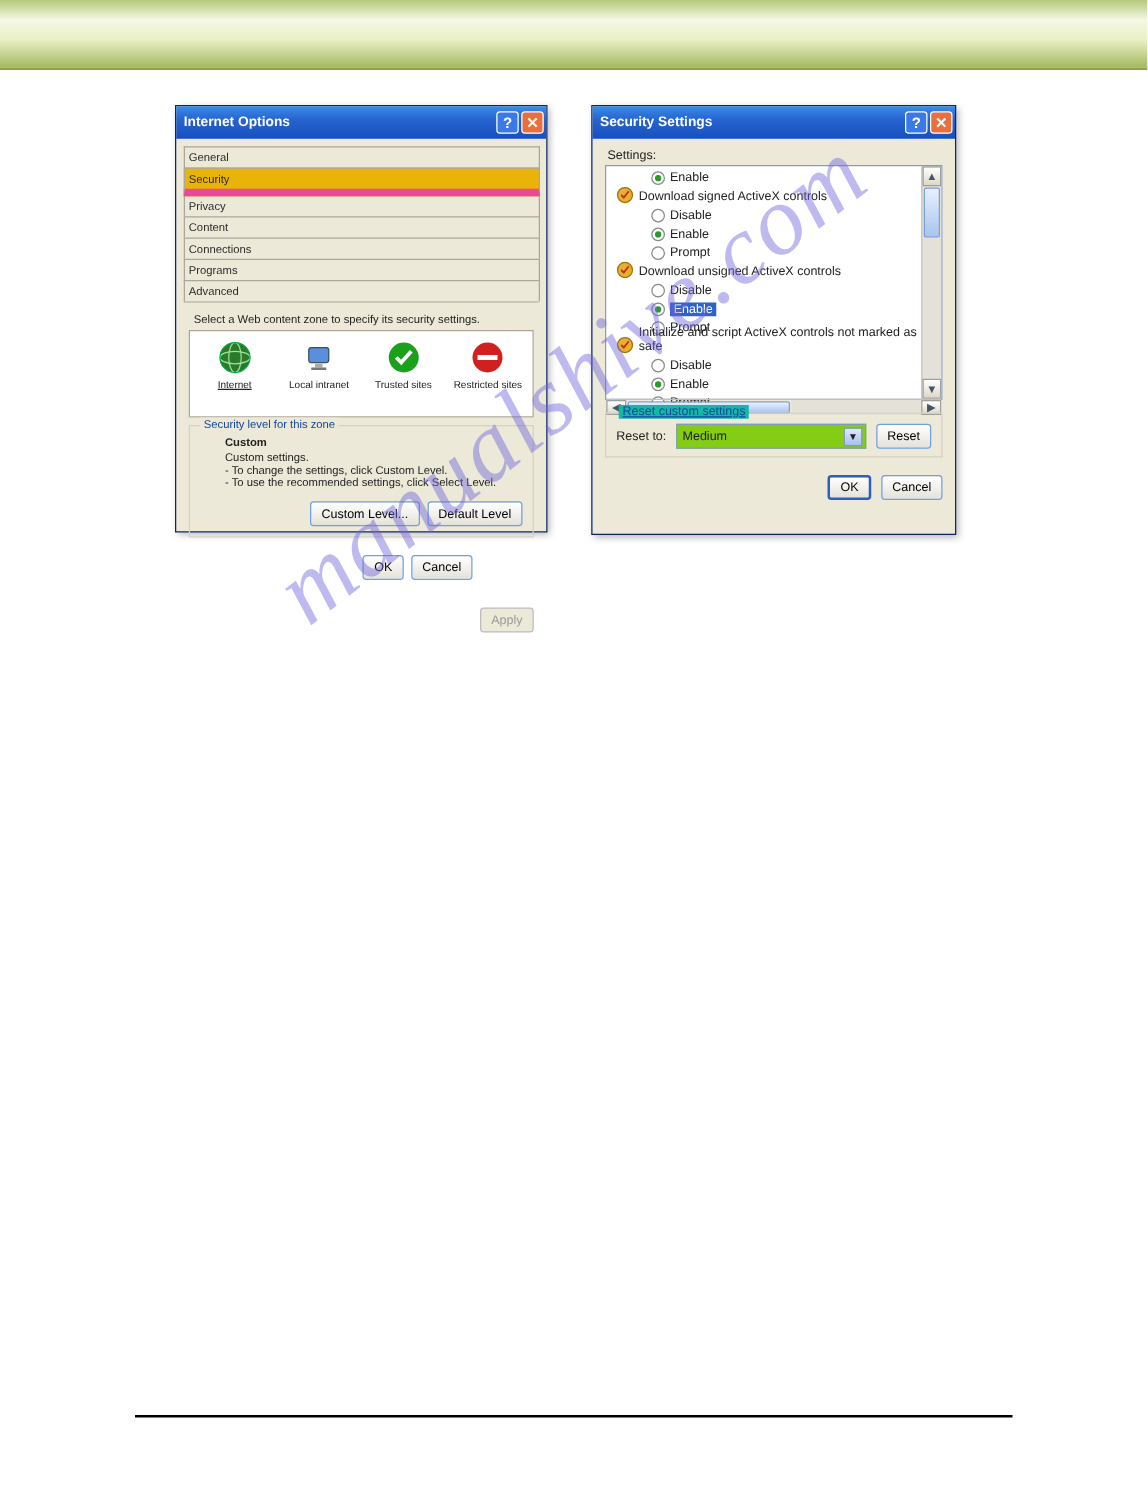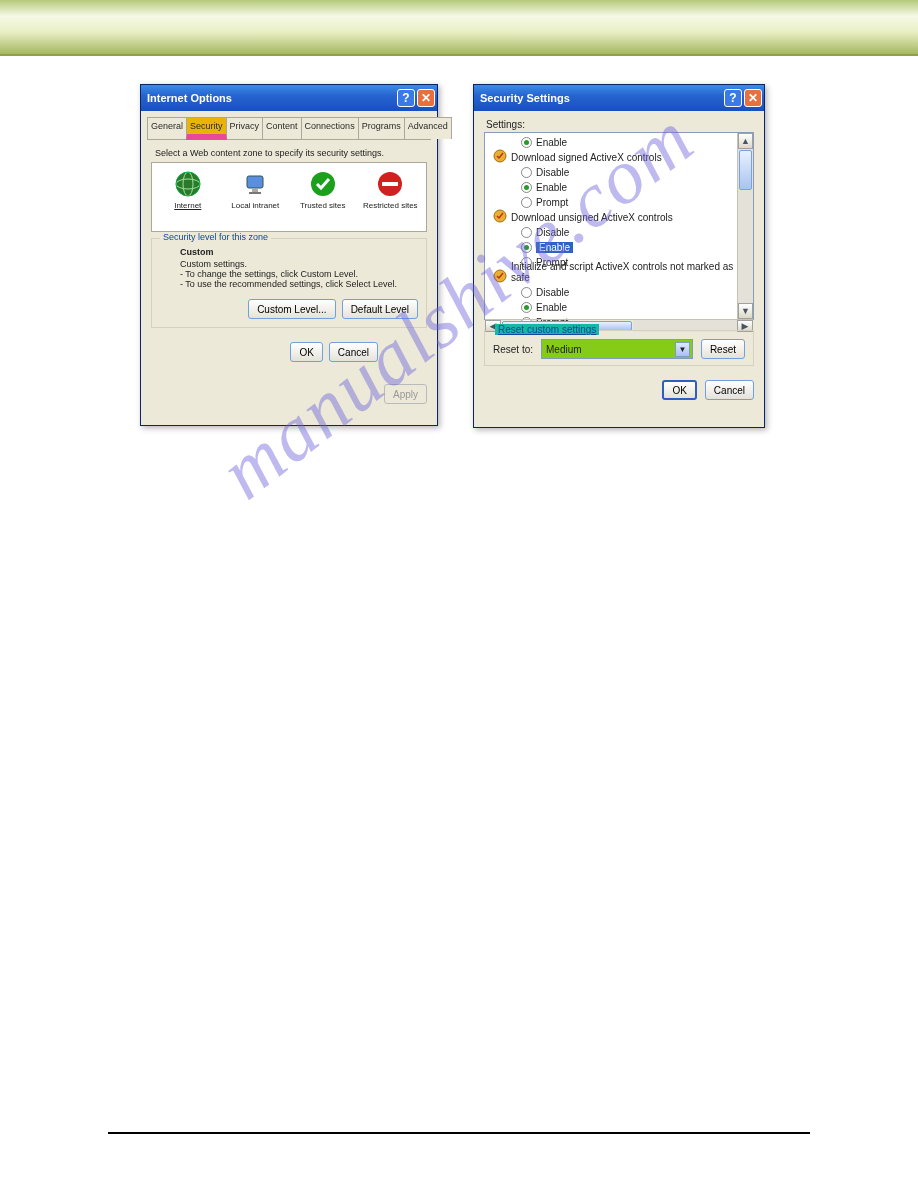--- a/index.html
+++ b/index.html
@@ -47,20 +47,21 @@
     border: 1px solid #fff; border-radius: 3px;
     font-size: 12px; font-weight: bold;
   }
   .helpbtn { background: #3a7ae8; color: #fff; }
   .closebtn { background: #e86f3e; color: #fff; }
   .tabs {
     display: flex;
     margin: 6px 6px 0 6px;
     font-size: 9px;
     border-bottom: 1px solid #aca899;
+    flex-direction: column;
   }
   .tab {
     padding: 3px 3px;
     background: #ece9d8;
     border: 1px solid #aca899;
     border-bottom: none;
     margin-right: -1px;
     color: #2b2b2b;
   }
   .tab.active {

